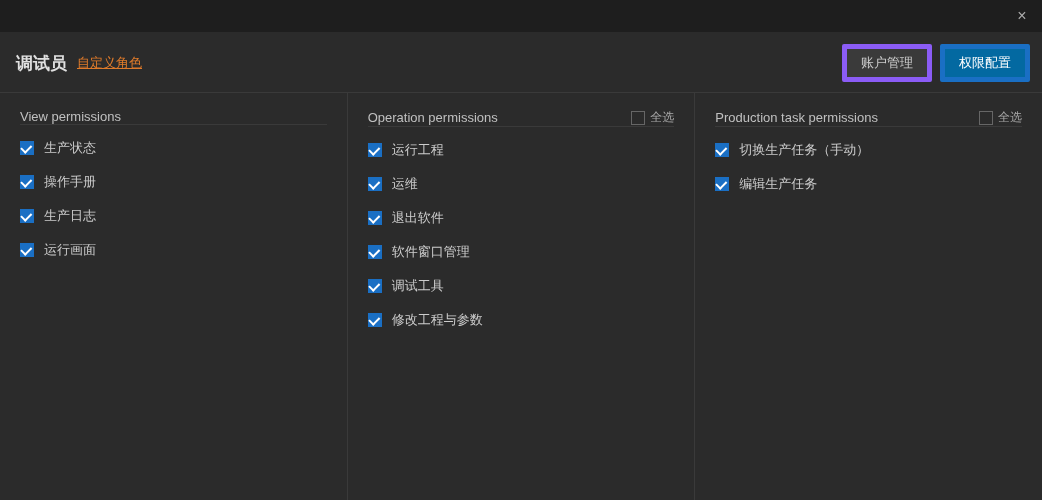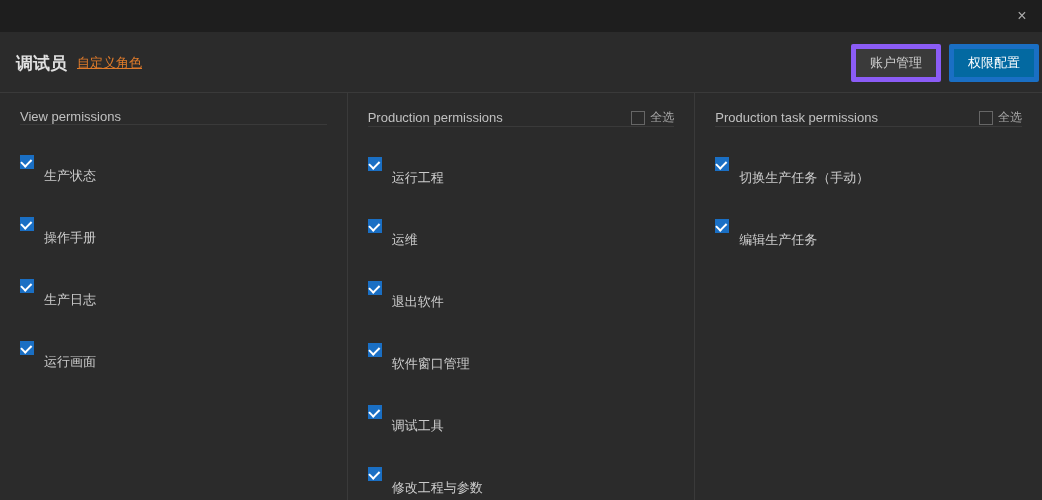--- a/index.html
+++ b/index.html
@@ -26,21 +26,21 @@
       width: 24px;
       height: 24px;
       display: flex;
       align-items: center;
       justify-content: center;
     }
     .header {
       display: flex;
       align-items: center;
       justify-content: space-between;
-      padding: 12px 3px 10px 16px;
+      padding: 12px 12px 10px 16px;
       background: #2b2b2b;
       border-bottom: 1px solid #3a3a3a;
     }
     .header-left {
       display: flex;
       align-items: center;
       gap: 10px;
     }
     .header-title {
       font-size: 17px;
@@ -106,21 +106,20 @@
     .checkbox-item {
       display: flex;
       align-items: center;
       gap: 10px;
       margin-bottom: 16px;
     }
     .checkbox-item label {
       font-size: 13px;
       color: #ccc;
       cursor: pointer;
-      margin-top: 28px;
     }
     
     .cb {
       width: 14px;
       height: 14px;
       border: 1px solid #666;
       background: #2b2b2b;
       display: inline-flex;
       align-items: center;
       justify-content: center;
@@ -181,21 +180,21 @@
         <div class="cb checked"></div>
         <label>生产日志</label>
       </div>
       <div class="checkbox-item">
         <div class="cb checked"></div>
         <label>运行画面</label>
       </div>
     </div>
     <div class="panel">
       <div class="panel-header">
-        <span class="panel-title">Production permissions</span>
+        <span class="panel-title">Operation permissions</span>
         <div class="panel-select-all">
           <div class="cb unchecked"></div>
           <span>全选</span>
         </div>
       </div>
       <div class="checkbox-item">
         <div class="cb checked"></div>
         <label>运行工程</label>
       </div>
       <div class="checkbox-item">

